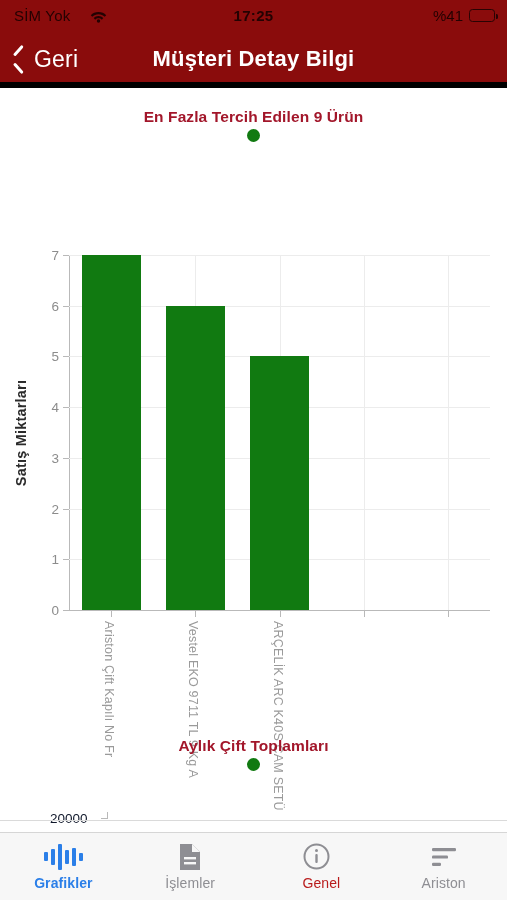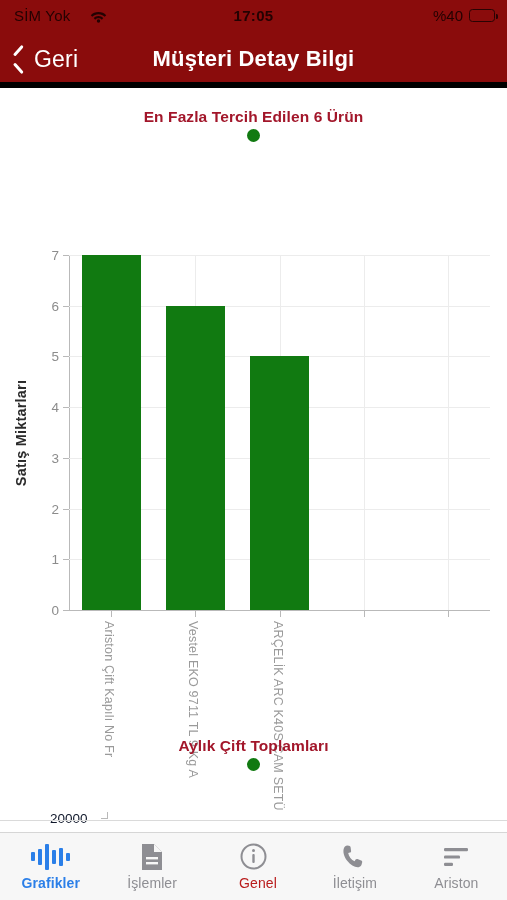--- a/index.html
+++ b/index.html
@@ -161,42 +161,42 @@
     <div class="sb-left">
       <span class="sb-carrier">SİM Yok</span>
       <span class="wifi">
         <svg width="17" height="13" viewBox="0 0 17 13">
           <path d="M8.5 2.1C5.4 2.1 2.7 3.3 0.8 5.2L2.3 6.8C3.9 5.2 6.1 4.2 8.5 4.2s4.6 1 6.2 2.6l1.5-1.6C14.3 3.3 11.6 2.1 8.5 2.1z" fill="#230202"></path>
           <path d="M8.5 6.1c-1.9 0-3.6 0.8-4.8 2l1.5 1.6c0.9-0.9 2-1.4 3.3-1.4s2.4 0.5 3.3 1.4l1.5-1.6c-1.2-1.2-2.9-2-4.8-2z" fill="#230202"></path>
           <circle cx="8.5" cy="11" r="1.7" fill="#230202"></circle>
         </svg>
       </span>
     </div>
-    <div class="sb-center">17:05</div>
+    <div class="sb-center">17:25</div>
     <div class="sb-right">
-      <span class="sb-batt-pct">%40</span>
+      <span class="sb-batt-pct">%41</span>
       <span class="batt-shell">
         <span class="batt-fill"></span>
         <span class="batt-cap"></span>
       </span>
     </div>
   </div>
 
   <div class="navbar">
     <div class="nav-back">
       <span class="chev"></span>
       <span class="nav-back-label">Geri</span>
     </div>
     <div class="nav-title">Müşteri Detay Bilgi</div>
   </div>
 
   <div class="content">
 
     <div class="chart1">
-      <div class="chart-title c1-title">En Fazla Tercih Edilen 6 Ürün</div>
+      <div class="chart-title c1-title">En Fazla Tercih Edilen 9 Ürün</div>
       <div class="legend-dot-wrap c1-legend">
         <span class="legend-dot"></span>
       </div>
 
       <div class="ylabel-wrap">
         <span class="ylabel">Satış Miktarları</span>
       </div>
 
       <div class="axis-y"></div>
       <div class="axis-x"></div>
@@ -289,28 +289,20 @@
           <svg width="27" height="27" viewBox="0 0 27 27">
             <circle cx="13.5" cy="13.5" r="12" fill="none" stroke="#8e8e93" stroke-width="2"></circle>
             <circle cx="13.5" cy="7.5" r="1.5" fill="#8e8e93"></circle>
             <rect x="12.3" y="11" width="2.4" height="9" rx="1" fill="#8e8e93"></rect>
           </svg>
         </div>
         <div class="tab-label" style="color: #b91c1c; margin-left: 9px;">Genel</div>
       </div>
       <div class="tab">
         <div class="tab-icon">
-          <svg width="27" height="27" viewBox="0 0 27 27">
-            <path d="M6.2 2.5c-1.4 0-2.6 1-3.2 2.4-1.4 3.4-.2 8.4 3.2 12.9 3.4 4.5 7.9 6.9 11.4 6.4 1.5-.2 2.6-1.2 3-2.6l.6-2.3c.2-.8-.2-1.6-1-1.9l-3.7-1.4c-.7-.3-1.5 0-1.9.6l-1 1.6c-1.6-.7-3-1.8-4.2-3.3-1.2-1.5-1.9-3.1-2.2-4.8l1.8-.5c.7-.2 1.2-.9 1.1-1.7L9.6 4.2C9.5 3.4 8.8 2.8 8 2.7z" fill="#8e8e93"></path>
-          </svg>
-        </div>
-        <div class="tab-label" style="color: rgb(142, 142, 147);">İletişim</div>
-      </div>
-      <div class="tab">
-        <div class="tab-icon">
           <svg width="28" height="24" viewBox="0 0 28 24">
             <rect x="2" y="3" width="24" height="3.2" rx="1.2" fill="#8e8e93"></rect>
             <rect x="2" y="10.4" width="16" height="3.2" rx="1.2" fill="#8e8e93"></rect>
             <rect x="2" y="17.8" width="9" height="3.2" rx="1.2" fill="#8e8e93"></rect>
           </svg>
         </div>
         <div class="tab-label" style="color: rgb(142, 142, 147);">Ariston</div>
       </div>
     </div>
 

